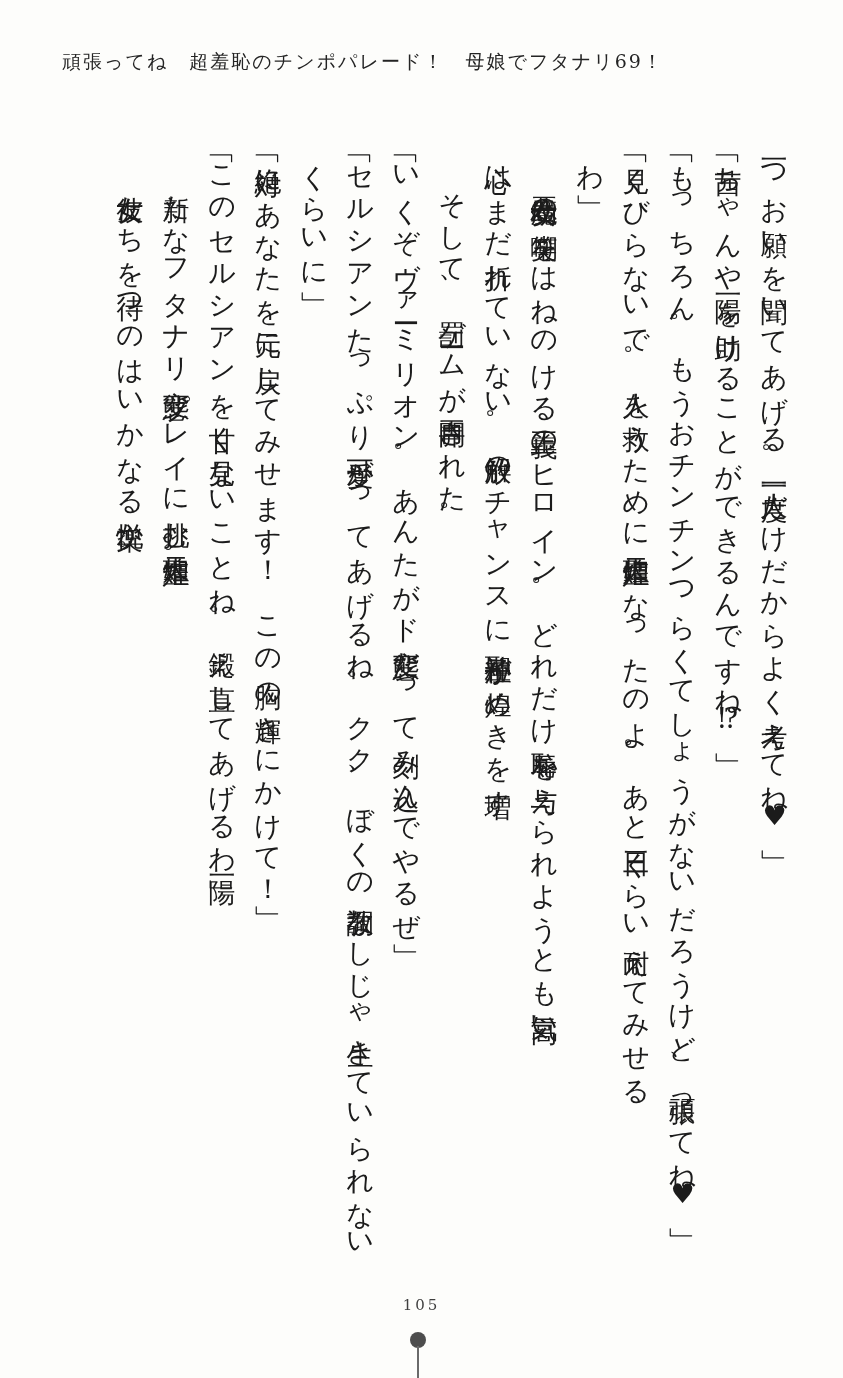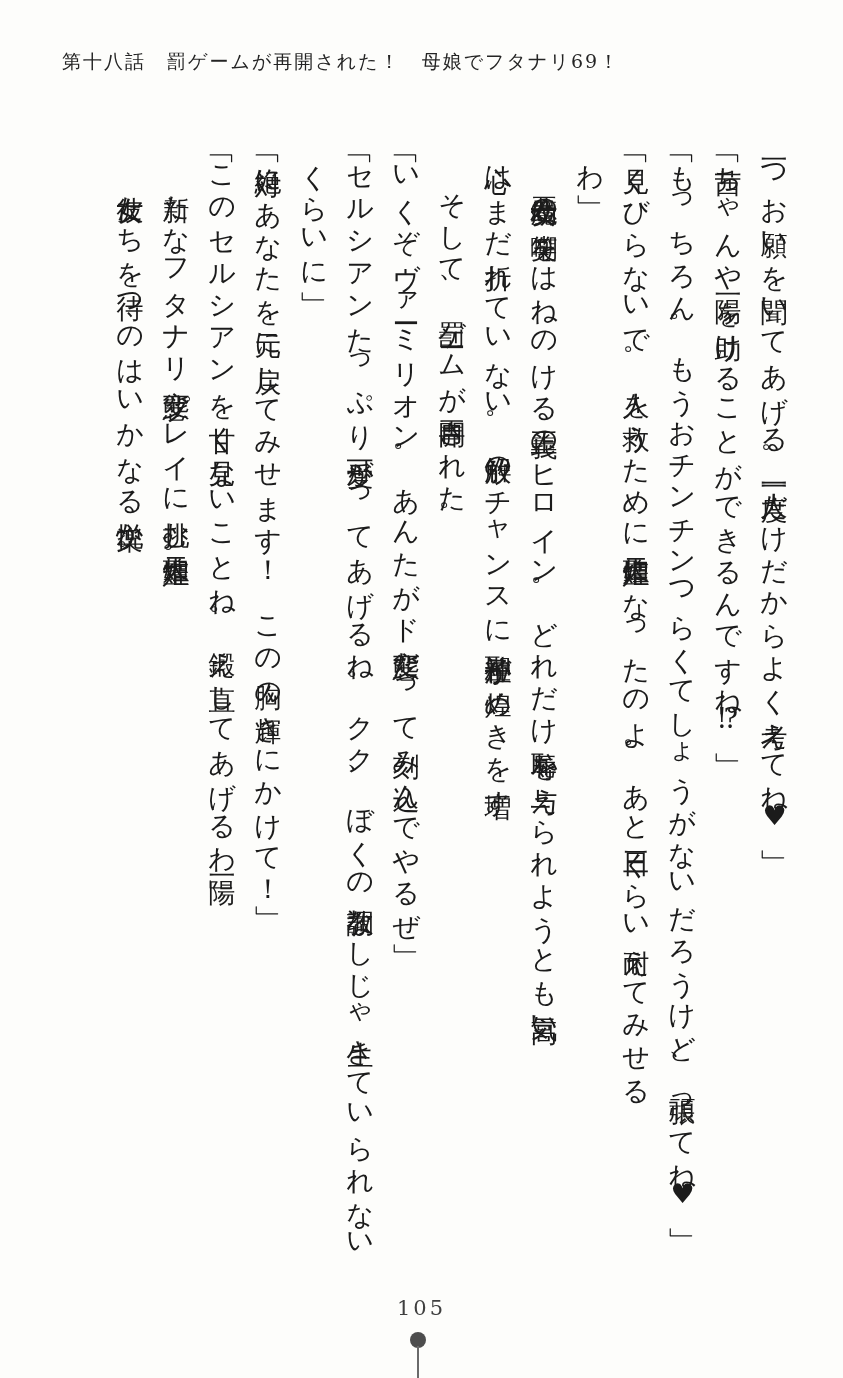--- a/index.html
+++ b/index.html
@@ -40,21 +40,21 @@
   .col {
     white-space: nowrap;
   }
 
   .folio {
     position: absolute;
     left: 0;
     right: 0;
     top: 1296px;
     text-align: center;
-    font-size: 21px;
+    font-size: 15px;
     letter-spacing: 3px;
     color: #3f3f3f;
   }
 
   .binding-dot {
     position: absolute;
     left: 410px;
     top: 1332px;
     width: 16px;
     height: 16px;
@@ -66,21 +66,21 @@
     left: 417px;
     top: 1346px;
     width: 2px;
     height: 32px;
     background: #6a6a6a;
   }
 </style>
 </head>
 <body>
 
-<div class="running-head">第十八話　罰ゲームが再開された！　母娘でフタナリ69！</div>
+<div class="running-head">頑張ってね　超羞恥のチンポパレード！　母娘でフタナリ69！</div>
 
 <div class="text-block">
   <div class="col">一つお願いを聞いてあげる。一人一度だけだからよく考えてね♥」</div>
   <div class="col">「茜ちゃんや陽一を助けることができるんですね⁉」</div>
   <div class="col">「もっちろん。もうおチンチンつらくてしょうがないだろうけど、頑張ってね♥」</div>
   <div class="col">「見くびらないで。人を救うために天煌聖姫になったのよ。あと三日くらい耐えてみせる</div>
   <div class="col">わ」</div>
   <div class="col">　悪魔幼女の嘲笑をはねのける正義のヒロイン。どれだけ恥辱を与えられようとも気高い</div>
   <div class="col">心はまだ折れていない。解放のチャンスに神聖粒子が煌めきを増す。</div>
   <div class="col">　そして、罰ゲームが再開された。</div>

